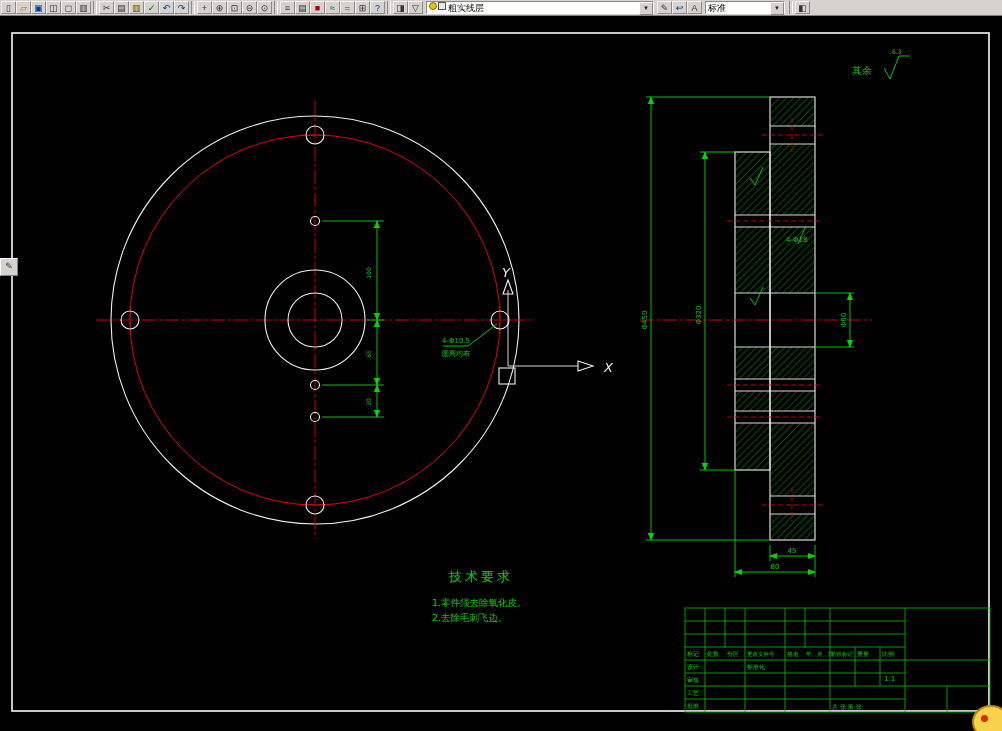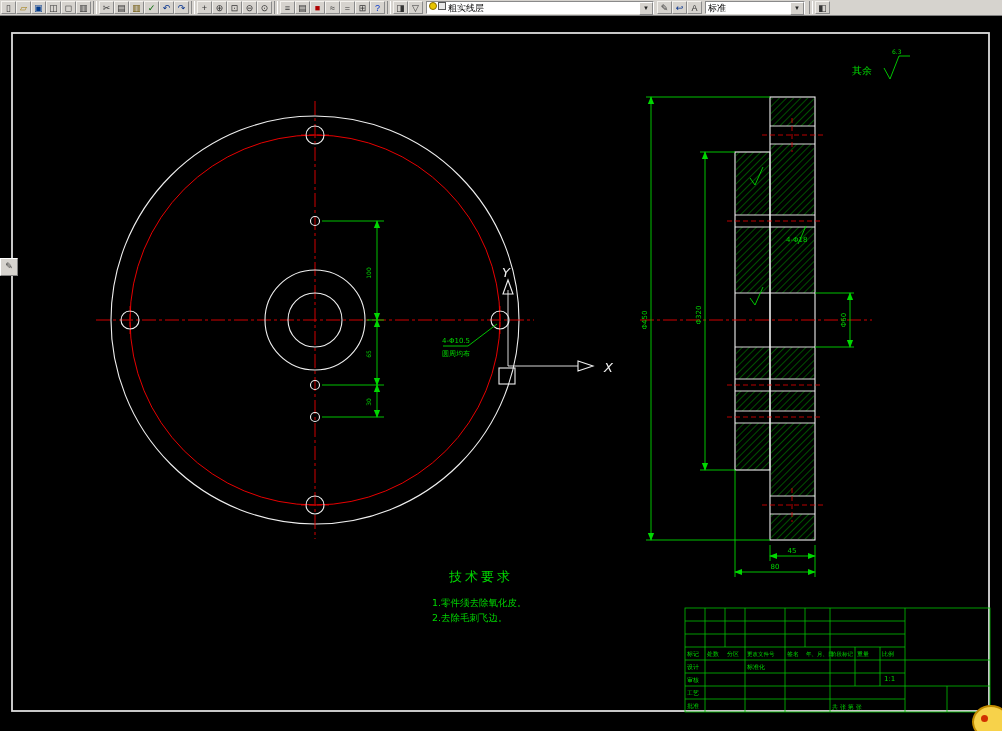--- a/index.html
+++ b/index.html
@@ -11,21 +11,21 @@
            display:flex;align-items:center;gap:1px;padding:0 1px;box-sizing:border-box;z-index:5;}
   .tbgroup{display:flex;align-items:center;gap:0;}
   .tbtn{display:inline-block;width:15px;height:13px;line-height:12px;text-align:center;
         font-size:9px;color:#333;background:#d6d3ce;cursor:pointer;
         border:1px solid;border-color:#f4f2ee #8a8a8a #8a8a8a #f4f2ee;box-sizing:border-box;}
   .sep{width:2px;height:13px;margin:0 1px;border-left:1px solid #8a8a8a;border-right:1px solid #fff;}
   .combo{display:flex;align-items:flex-start;height:13px;background:#fff;
          border:1px solid;border-color:#8a8a8a #fff #fff #8a8a8a;
          font-size:9px;color:#000;margin:12px 2px;box-sizing:border-box;}
   .combo.layer{width:228px;}
-  .combo.style{width:100px;}
+  .combo.style{width:80px;}
   .combo-text{flex:1;padding-left:2px;white-space:nowrap;overflow:hidden;}
   .combo-arrow{width:12px;height:11px;background:#d6d3ce;font-size:6px;line-height:11px;
                text-align:center;color:#222;border:1px solid;border-color:#fff #8a8a8a #8a8a8a #fff;}
   .lay-ic{display:flex;align-items:center;gap:1px;padding-left:2px;}
   .lay-ic .dot{width:6px;height:6px;border-radius:50%;background:#e8c500;border:1px solid #8a6d00;}
   .lay-ic .sq{width:6px;height:6px;background:#e8e8e8;border:1px solid #555;}
   
   .canvas{position:absolute;top:16px;left:0;width:1002px;height:715px;background:#000;overflow:hidden;}
   svg text{font-family:"DejaVu Sans",sans-serif;}
   .wline{fill:none;stroke:#efefef;stroke-width:1.1;}

